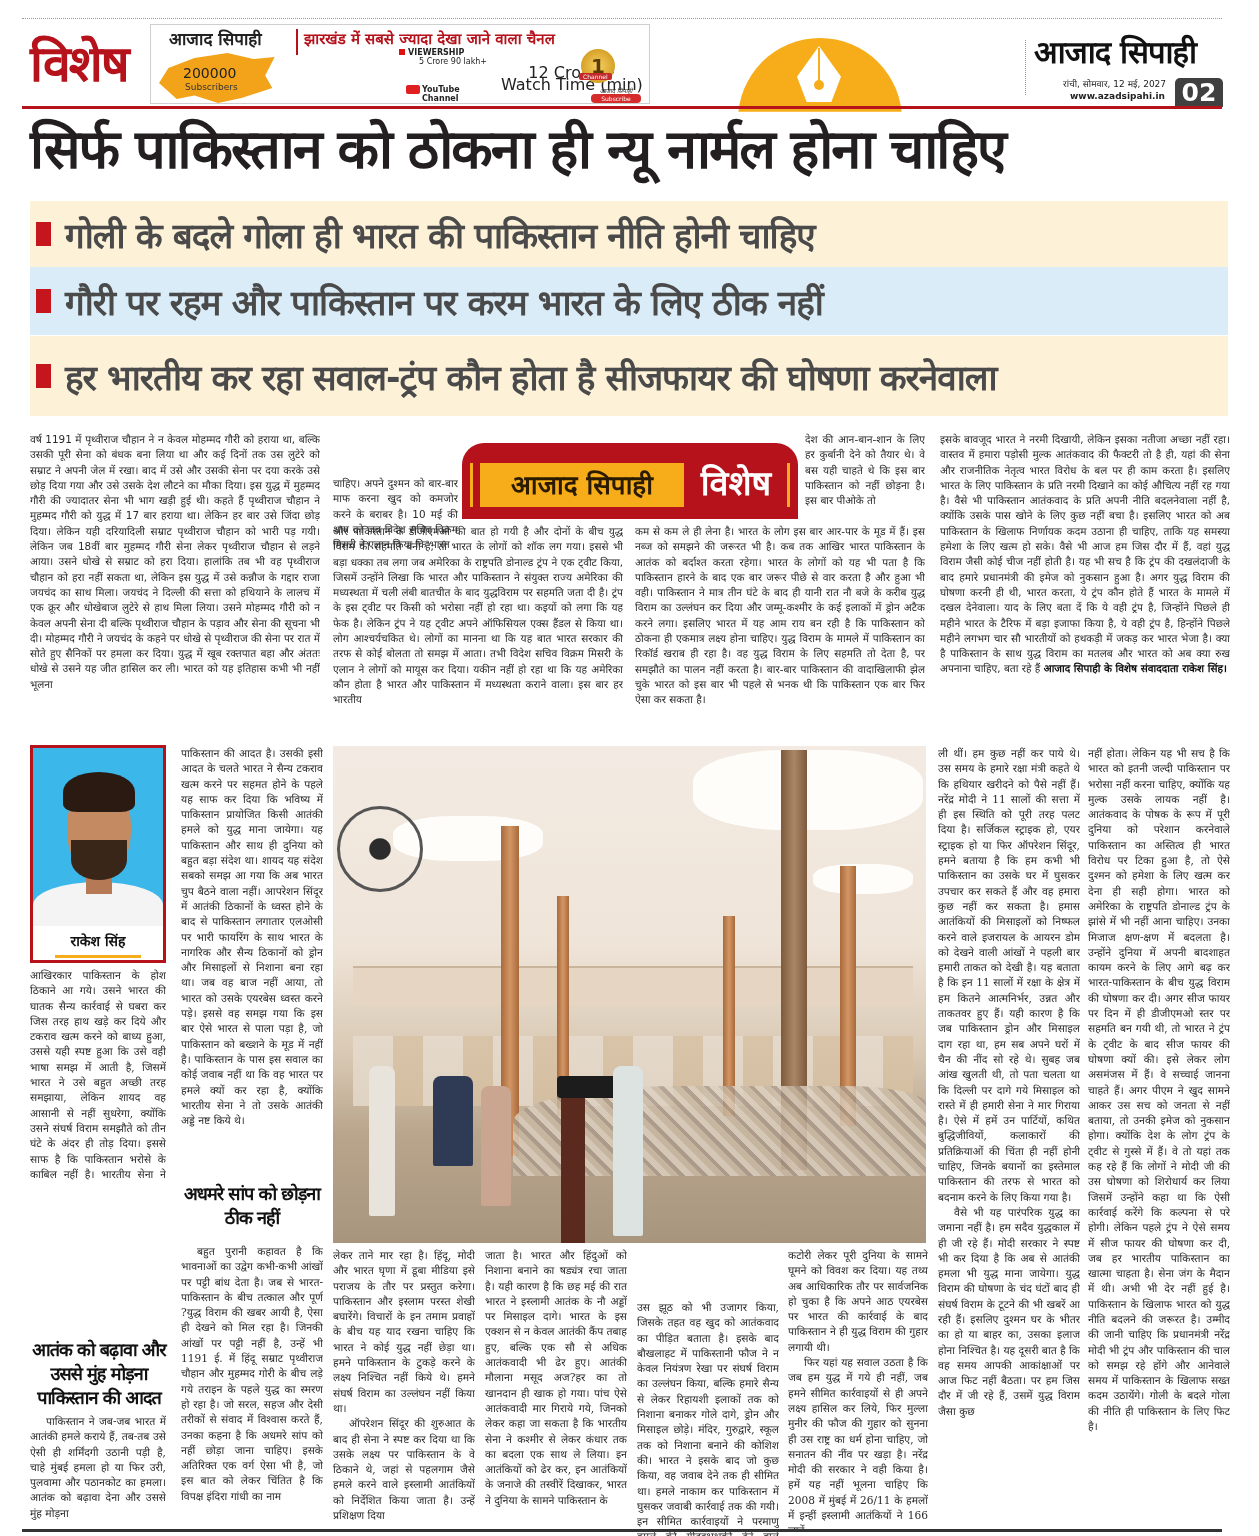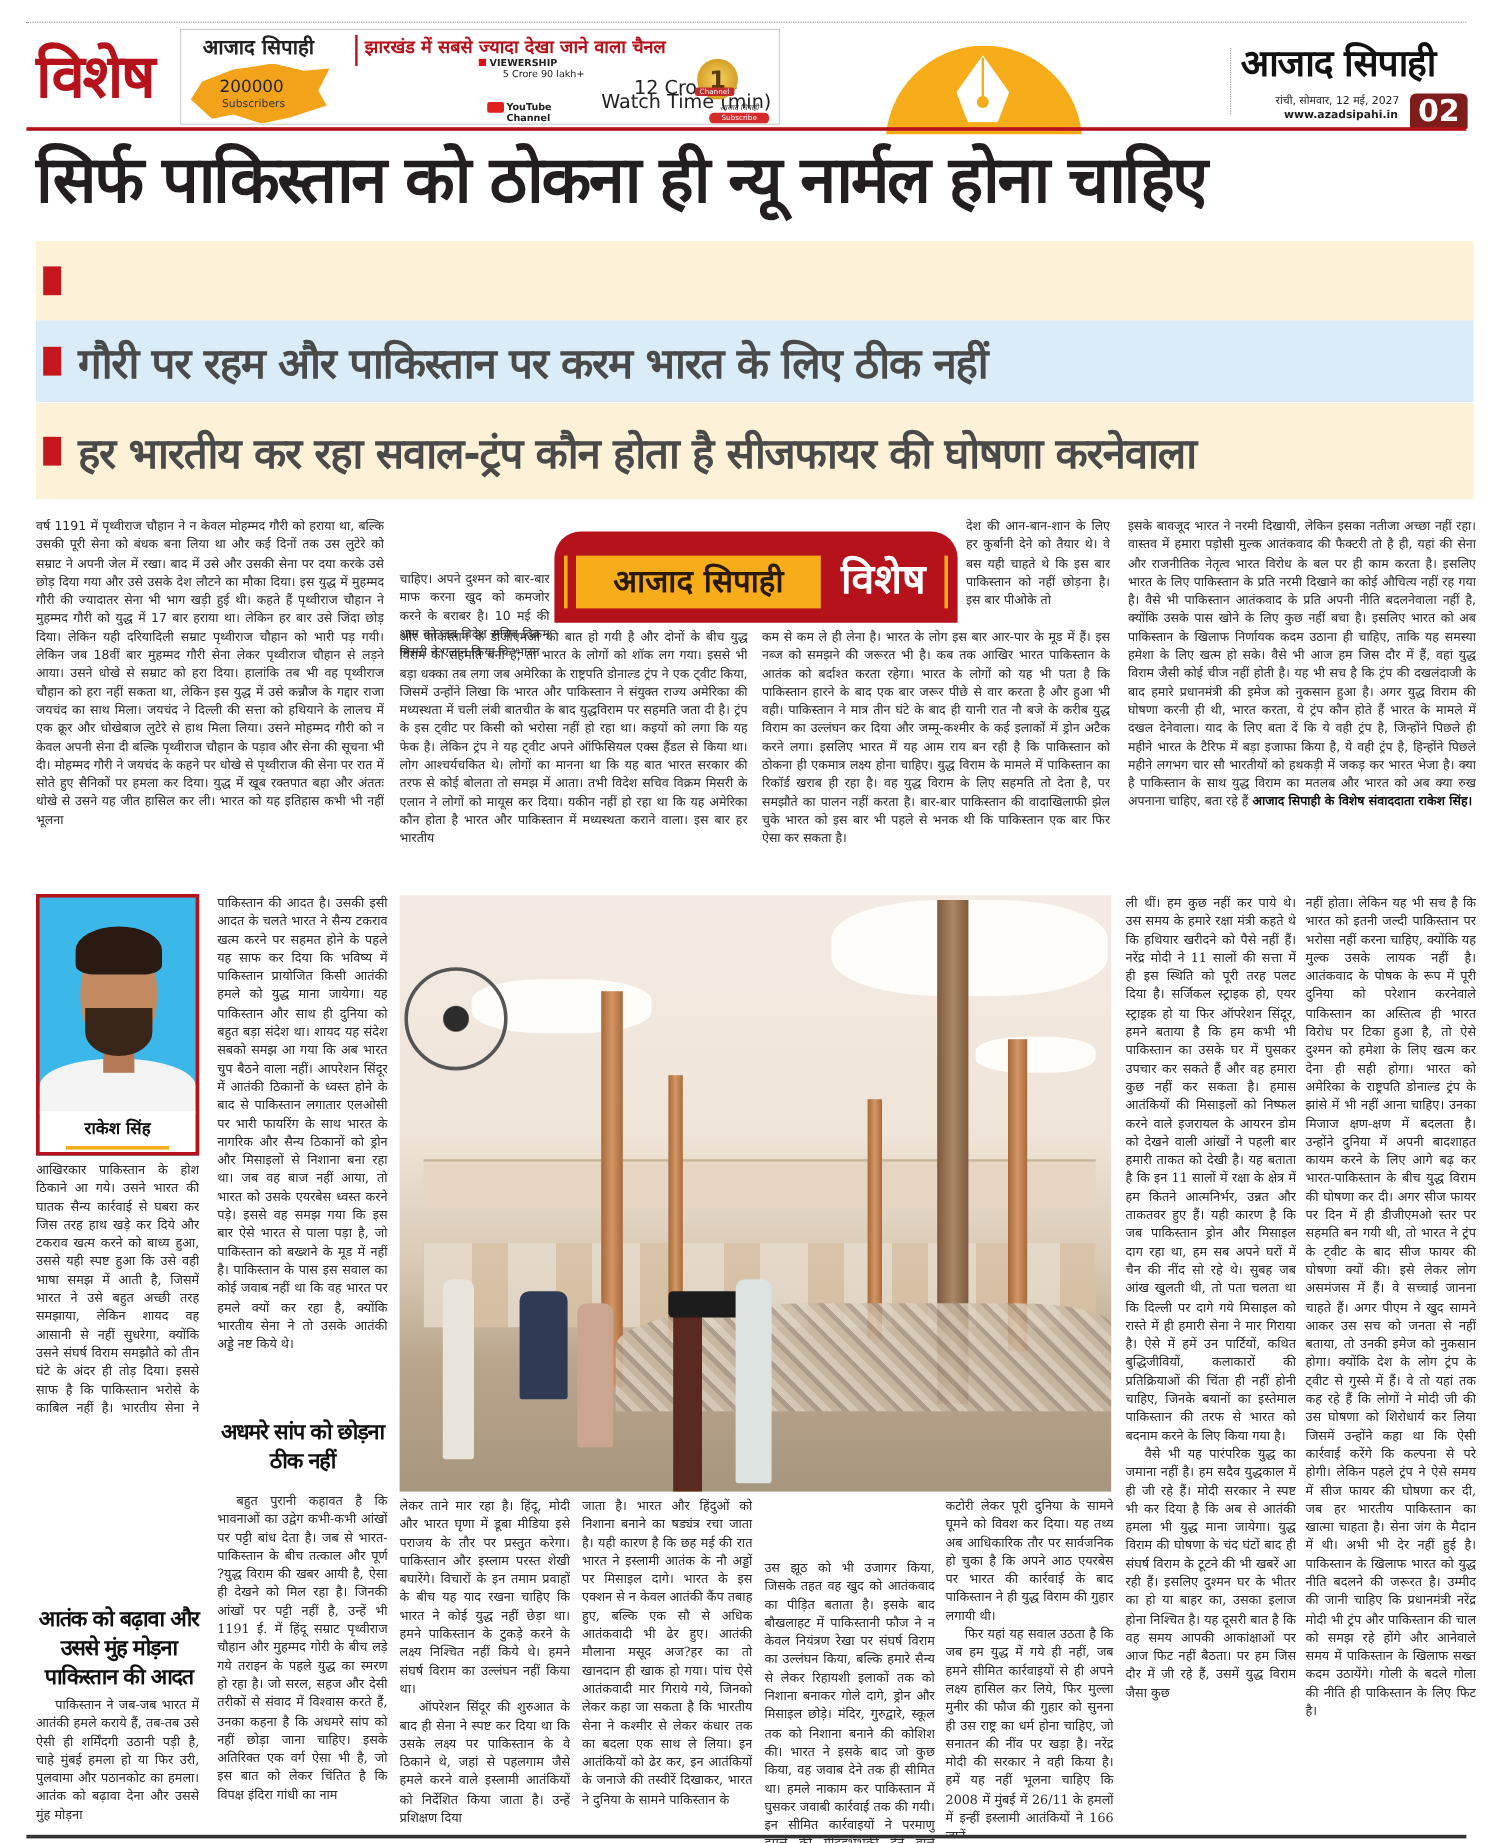--- a/index.html
+++ b/index.html
@@ -30,21 +30,21 @@
 
   .sun { position: absolute; left: 738px; top: 38px; width: 164px; height: 164px; border-radius: 50%; background: #f7ad19; clip-path: inset(0 0 55% 0); }
   .nib { position: absolute; left: 797px; top: 46px; width: 44px; height: 56px; background: #fff; clip-path: polygon(50% 0, 100% 55%, 78% 100%, 22% 100%, 0 55%); }
   .nib-slit { position: absolute; left: 818px; top: 48px; width: 2px; height: 34px; background: #f7ad19; }
   .nib-dot { position: absolute; left: 814px; top: 80px; width: 10px; height: 10px; border-radius: 50%; background: #f7ad19; }
 
   .mast-sep { position: absolute; left: 1025px; top: 40px; height: 55px; border-left: 1px dotted #999; }
   .mast-title { position: absolute; left: 1034px; top: 30px; font-weight: bold; font-size: 31px; color: #111; white-space: nowrap; letter-spacing: -1px; }
   .mast-date { position: absolute; left: 1063px; top: 77px; font-size: 9px; color: #222; white-space: nowrap; }
   .mast-url { position: absolute; left: 1070px; top: 91px; font-size: 9px; color: #222; white-space: nowrap; font-weight: bold; }
-  .page-num { position: absolute; left: 1175px; top: 78px; width: 48px; height: 29px; background: #7f1d1d; color: #fff; font-weight: bold; font-size: 25px; text-align: center; line-height: 30px; border-radius: 5px 5px 0 0; }
+  .page-num { position: absolute; left: 1175px; top: 78px; width: 48px; height: 29px; background: #404040; color: #fff; font-weight: bold; font-size: 25px; text-align: center; line-height: 30px; border-radius: 5px 5px 0 0; }
   .red-rule { position: absolute; left: 22px; top: 106px; width: 1200px; height: 3px; background: #b5121b; }
 
   
   .main-head { position: absolute; left: 30px; top: 114px; width: 1200px; font-weight: bold; font-size: 54px; color: #231f20; letter-spacing: -2px; white-space: nowrap; line-height: 72px; }
   .sub-head { position: absolute; left: 30px; width: 1198px; height: 66px; display: flex; align-items: center; }
   .sub-head .sq { width: 15px; height: 24px; background: #c4161c; margin: 0 14px 0 6px; flex: none; }
   .sub-head .txt { font-weight: bold; font-size: 35px; color: #4a4a4a; white-space: nowrap; letter-spacing: -1px; }
   .sh1 { top: 201px; background: #fdf2d8; }
   .sh2 { top: 267px; background: #d9ecf7; height: 68px; }
   .sh3 { top: 336px; background: #fdf2d8; height: 80px; }
@@ -143,20 +143,21 @@
 <div class="mast-title">आजाद सिपाही</div>
 <div class="mast-date">रांची, सोमवार, 12 मई, 2027</div>
 <div class="mast-url">www.azadsipahi.in</div>
 <div class="page-num">02</div>
 <div class="red-rule"></div>
 
 <div class="main-head">सिर्फ पाकिस्तान को ठोकना ही न्यू नार्मल होना चाहिए</div>
 
 <div class="sub-head sh1">
   <span class="sq"></span>
+  <span class="txt">गोली के बदले गोला ही भारत की पाकिस्तान नीति होनी चाहिए</span>
 </div>
 <div class="sub-head sh2">
   <span class="sq"></span>
   <span class="txt">गौरी पर रहम और पाकिस्तान पर करम भारत के लिए ठीक नहीं</span>
 </div>
 <div class="sub-head sh3">
   <span class="sq"></span>
   <span class="txt">हर भारतीय कर रहा सवाल-ट्रंप कौन होता है सीजफायर की घोषणा करनेवाला</span>
 </div>
 

